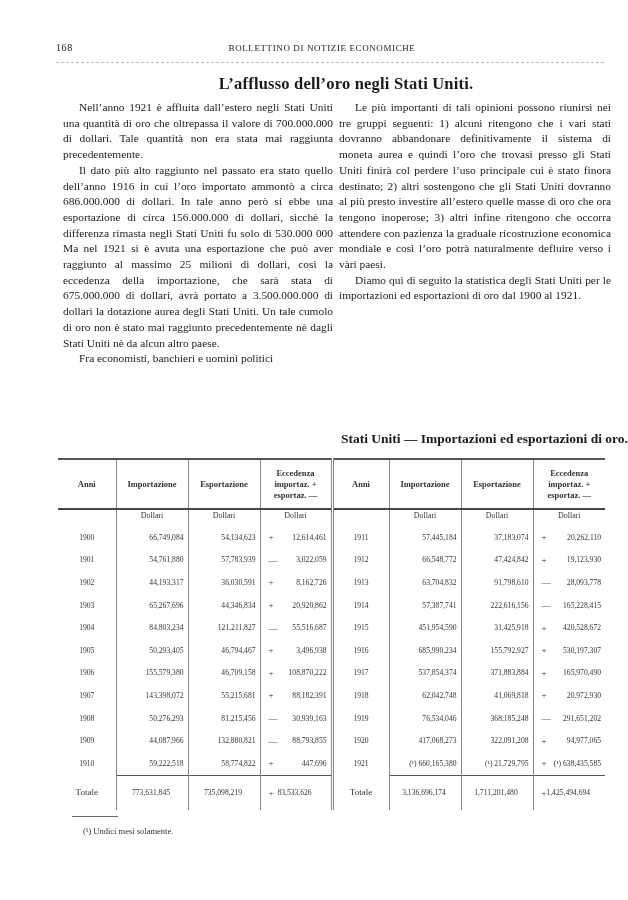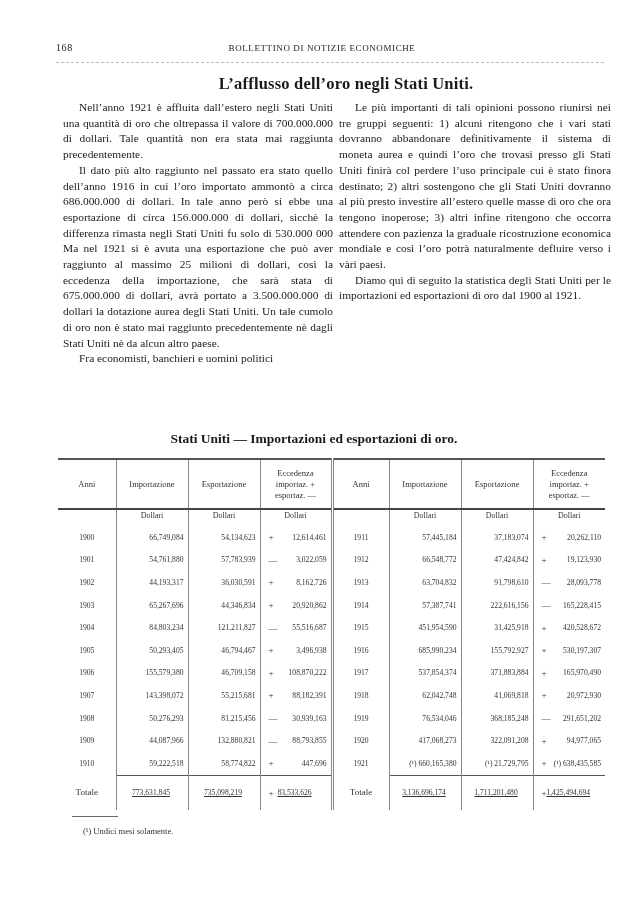--- a/index.html
+++ b/index.html
@@ -24,50 +24,50 @@
   .col {
     position: absolute; top: 100px; width: 270px;
     font-size: 11.4px; line-height: 15.7px; text-align: justify; hyphens: manual;
   }
   .col.left { left: 63px; }
   .col.right { left: 339px; width: 272px; }
   .col p { margin: 0; text-indent: 16px; }
   .col p.cont { text-indent: 0; }
 
   .table-title {
-    position: absolute; top: 431px; left: 0; width: 628px; text-align: center;
+    position: absolute; top: 431px; left: 0; width: 628px; text-align: right;
     font-size: 13.5px; font-weight: bold;
   }
   .gold-table {
     position: absolute; top: 458px; left: 58px; width: 547px;
     border-collapse: collapse; font-size: 7.6px; color: #333;
     table-layout: fixed;
   }
   .gold-table col.anni { width: 58px; }
   .gold-table col.num { width: 72px; }
   .gold-table col.anni2 { width: 57px; }
   .gold-table thead tr.hdr th {
     border-top: 2px solid #555; border-bottom: 2px solid #444;
-    font-weight: normal; height: 48px; font-size: 8.5px; line-height: 11px;
+    font-weight: bold; height: 48px; font-size: 8.5px; line-height: 11px;
     padding: 0 2px;
   }
   .gold-table thead tr.units th {
     font-weight: normal; font-size: 8px; height: 14px; padding-top: 1px; vertical-align: top;
   }
   .gold-table td, .gold-table th { border-left: 1px solid #888; }
   .gold-table td:first-child, .gold-table th:first-child { border-left: none; }
   .gold-table .dbl { border-left: 3px double #888 !important; }
   .gold-table tbody td {
     height: 22.6px; text-align: right; padding: 0 4px 0 2px; white-space: nowrap;
   }
   .gold-table tbody td.year { text-align: center; padding: 0; }
   .gold-table td.ecc { position: relative; }
   .gold-table td.ecc .sign { position: absolute; left: 8px; top: 50%; transform: translateY(-52%); font-size: 9px; }
   .gold-table tr.total td { height: 34px; border-top: none; text-align: center; }
-  .gold-table tr.total td.rule-top { border-top: 1.5px solid #555; text-decoration: underline; }
+  .gold-table tr.total td.rule-top { border-top: 1.5px solid #555; }
   .gold-table tr.total td.year { font-size: 9px; }
 
   .foot-rule {
     position: absolute; top: 816px; left: 72px; width: 46px; border-top: 1px solid #666;
   }
   .footnote {
     position: absolute; top: 826px; left: 83px; font-size: 8.5px; color: #333;
   }
 </style>
 </head>

